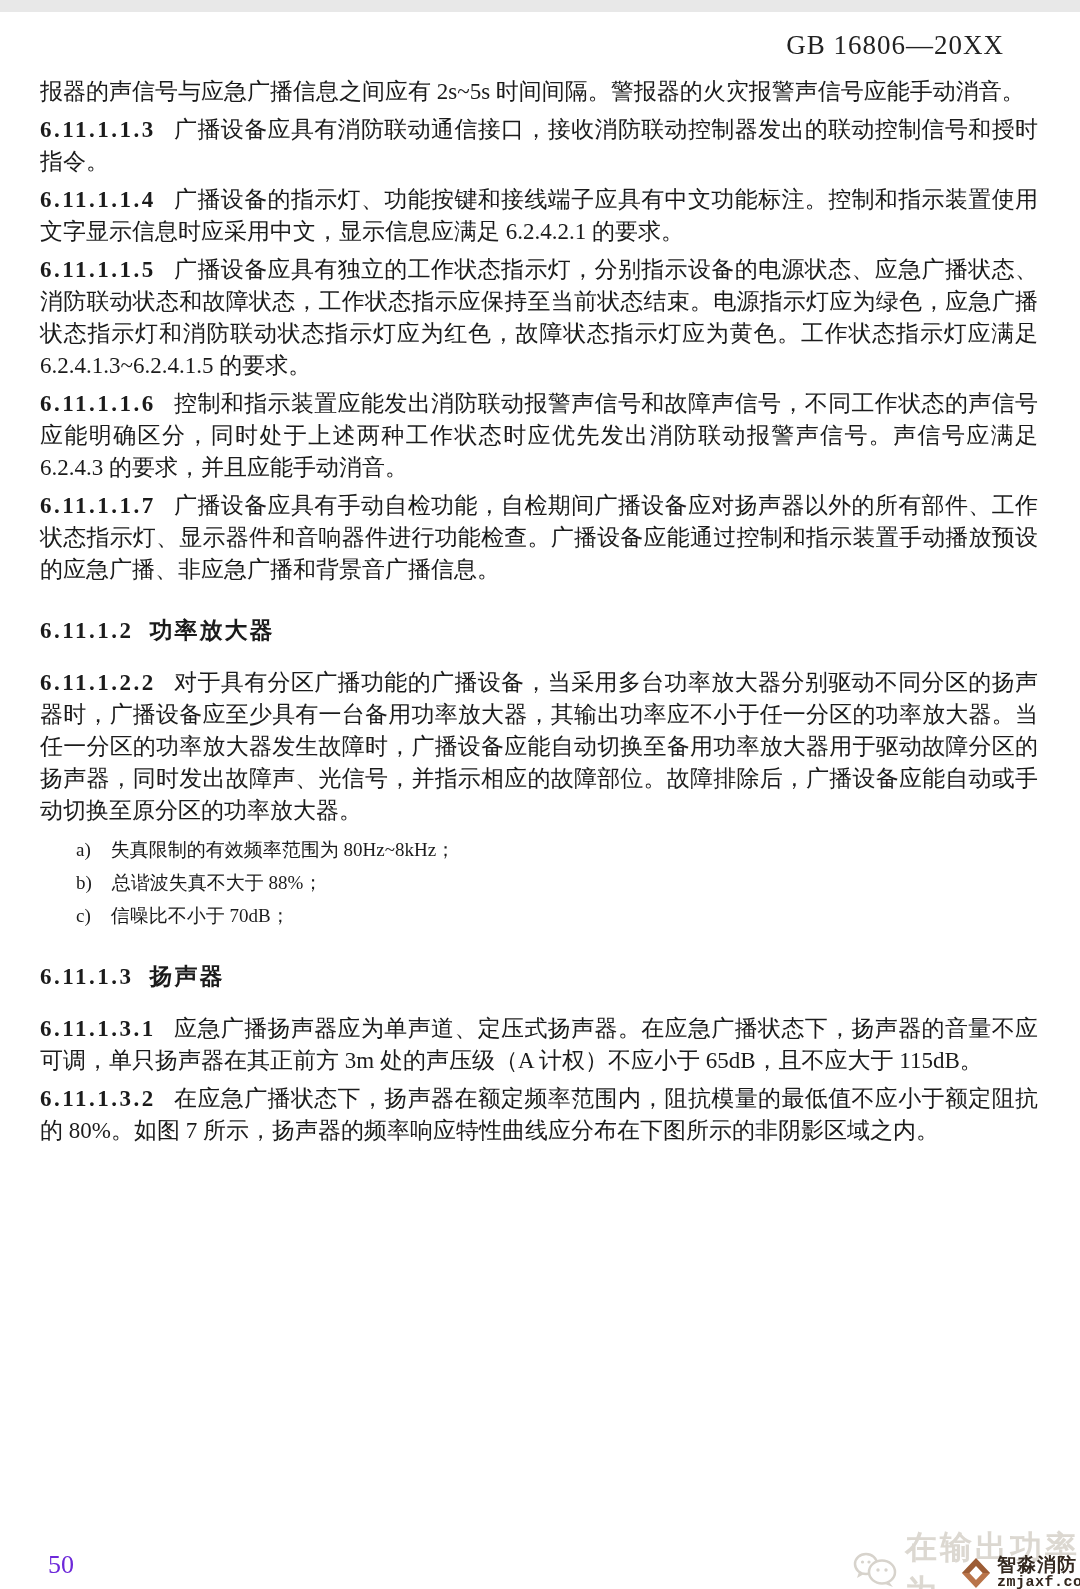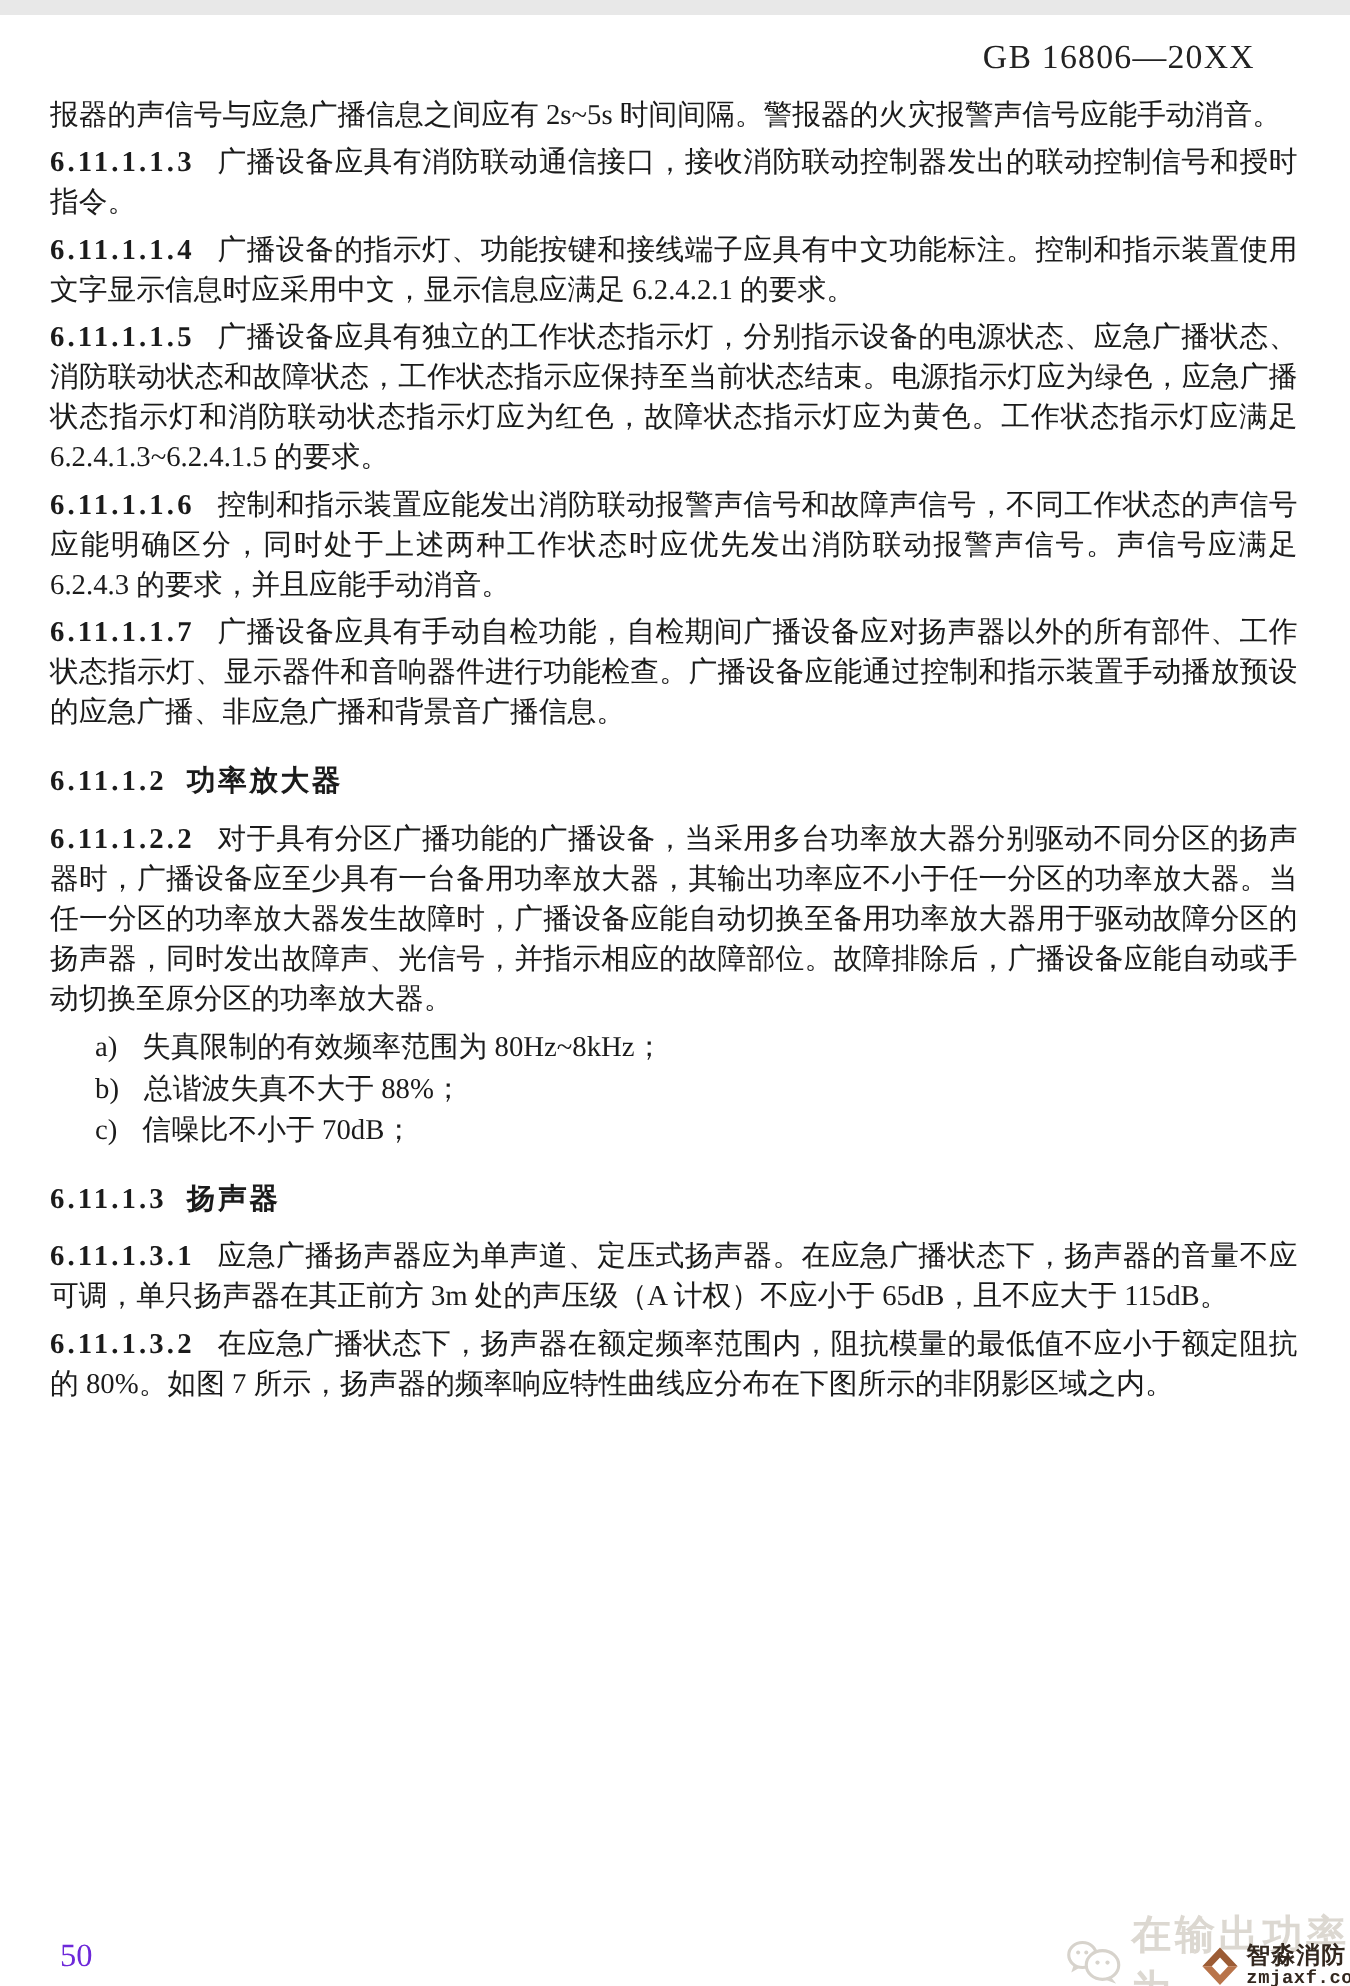--- a/index.html
+++ b/index.html
@@ -24,31 +24,31 @@
     text-align:justify;
     margin:0 0 6px 0;
   }
   .num{
     font-weight:bold;
     letter-spacing:2.5px;
     margin-right:18px;
     white-space:nowrap;
   }
   .heading{
-    font-size:23px;line-height:32px;
+    font-size:23px;line-height:44px;
     margin:22px 0 14px 0;
   }
   .heading .num{letter-spacing:2.5px;margin-right:16px;}
   .heading .title{
     font-family:"Liberation Sans","DejaVu Sans",sans-serif;
     font-weight:bold;letter-spacing:2px;
   }
   .list{margin-top:6px;}
   .list-item{
-    font-size:23px;line-height:33px;
+    font-size:19px;line-height:33px;
     margin:0;padding-left:36px;
     text-align:justify;
     font-family:Liberation Serif, serif;
   }
   .marker{margin-right:20px;}
   .page-number{
     position:absolute;left:48px;top:1538px;
     font-size:26px;color:#6d28d9;
   }
   

